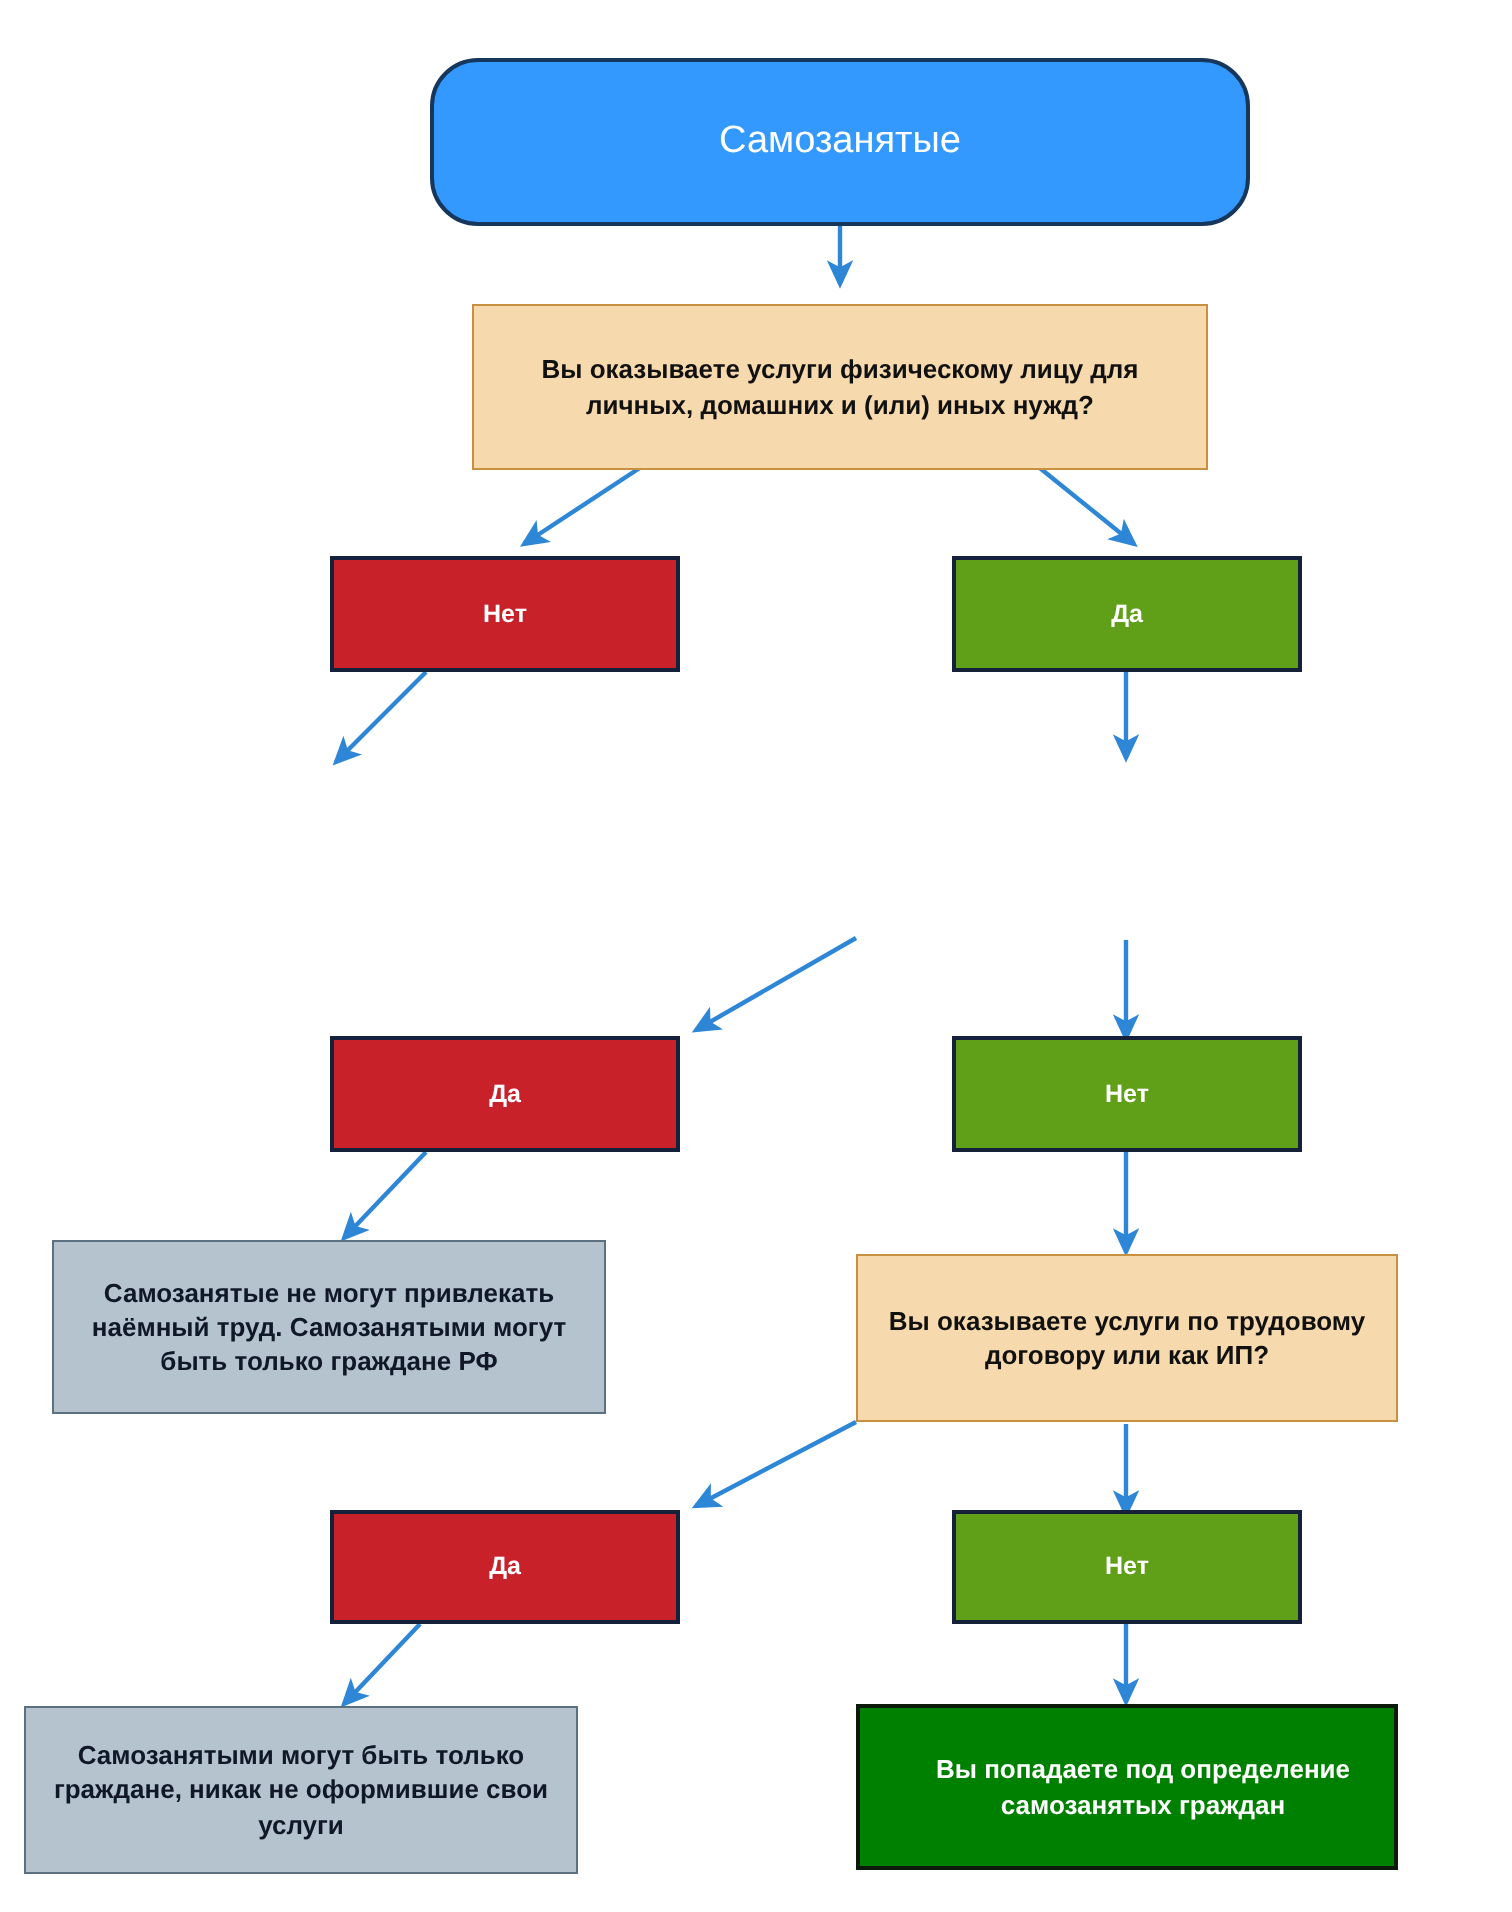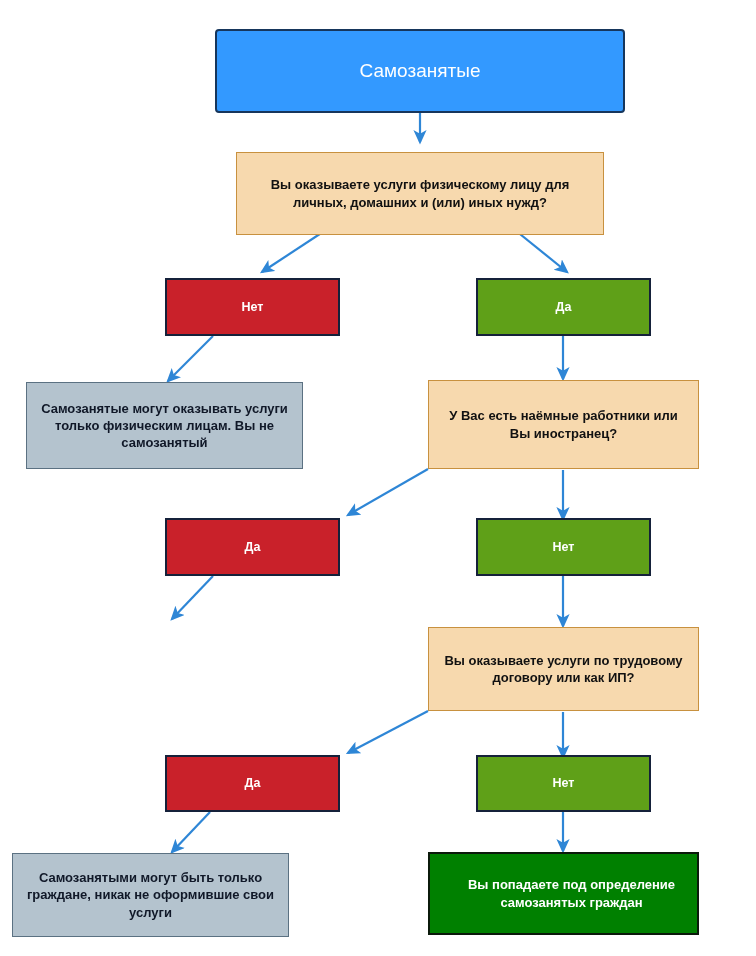--- a/index.html
+++ b/index.html
@@ -29,21 +29,21 @@
     text-align: center;
     z-index: 2;
     line-height: 1.32;
   }
   .node span { display: block; width: 100%; padding: 0 10px; }
 
   
   .node-root {
     background: #3399ff;
     border: 2px solid #16365c;
-    border-radius: 4px;
+    border-radius: 24px;
     color: #ffffff;
     font-size: 19px;
     font-weight: 400;
   }
   
   .node-question {
     background: #f7d9ae;
     border: 1px solid #c8913f;
     color: #111111;
     font-size: 13px;
@@ -132,35 +132,32 @@
     <span>Вы оказываете услуги физическому лицу для личных, домашних и (или) иных нужд?</span>
   </div>
 
   <div class="node node-red" style="left:165px; top:278px; width:175px; height:58px;">
     <span>Нет</span>
   </div>
   <div class="node node-green" style="left:476px; top:278px; width:175px; height:58px;">
     <span>Да</span>
   </div>
 
-  <div class="node node-gray" style="left:26px; top:382px; width:277px; height:87px;">
-    <span>Самозанятые могут оказывать услуги только физическим лицам. Вы не самозанятый</span>
-  </div>
 
-  <div class="node node-question" style="left:428px; top:380px; width:271px; height:89px;">
-    <span>У Вас есть наёмные работники или Вы иностранец?</span>
-  </div>
 
   <div class="node node-red" style="left:165px; top:518px; width:175px; height:58px;">
     <span>Да</span>
   </div>
   <div class="node node-green" style="left:476px; top:518px; width:175px; height:58px;">
     <span>Нет</span>
   </div>
 
+  <div class="node node-gray" style="left:26px; top:620px; width:277px; height:87px;">
+    <span>Самозанятые не могут привлекать наёмный труд. Самозанятыми могут быть только граждане РФ</span>
+  </div>
 
   <div class="node node-question" style="left:428px; top:627px; width:271px; height:84px;">
     <span>Вы оказываете услуги по трудовому договору или как ИП?</span>
   </div>
 
   <div class="node node-red" style="left:165px; top:755px; width:175px; height:57px;">
     <span>Да</span>
   </div>
   <div class="node node-green" style="left:476px; top:755px; width:175px; height:57px;">
     <span>Нет</span>

